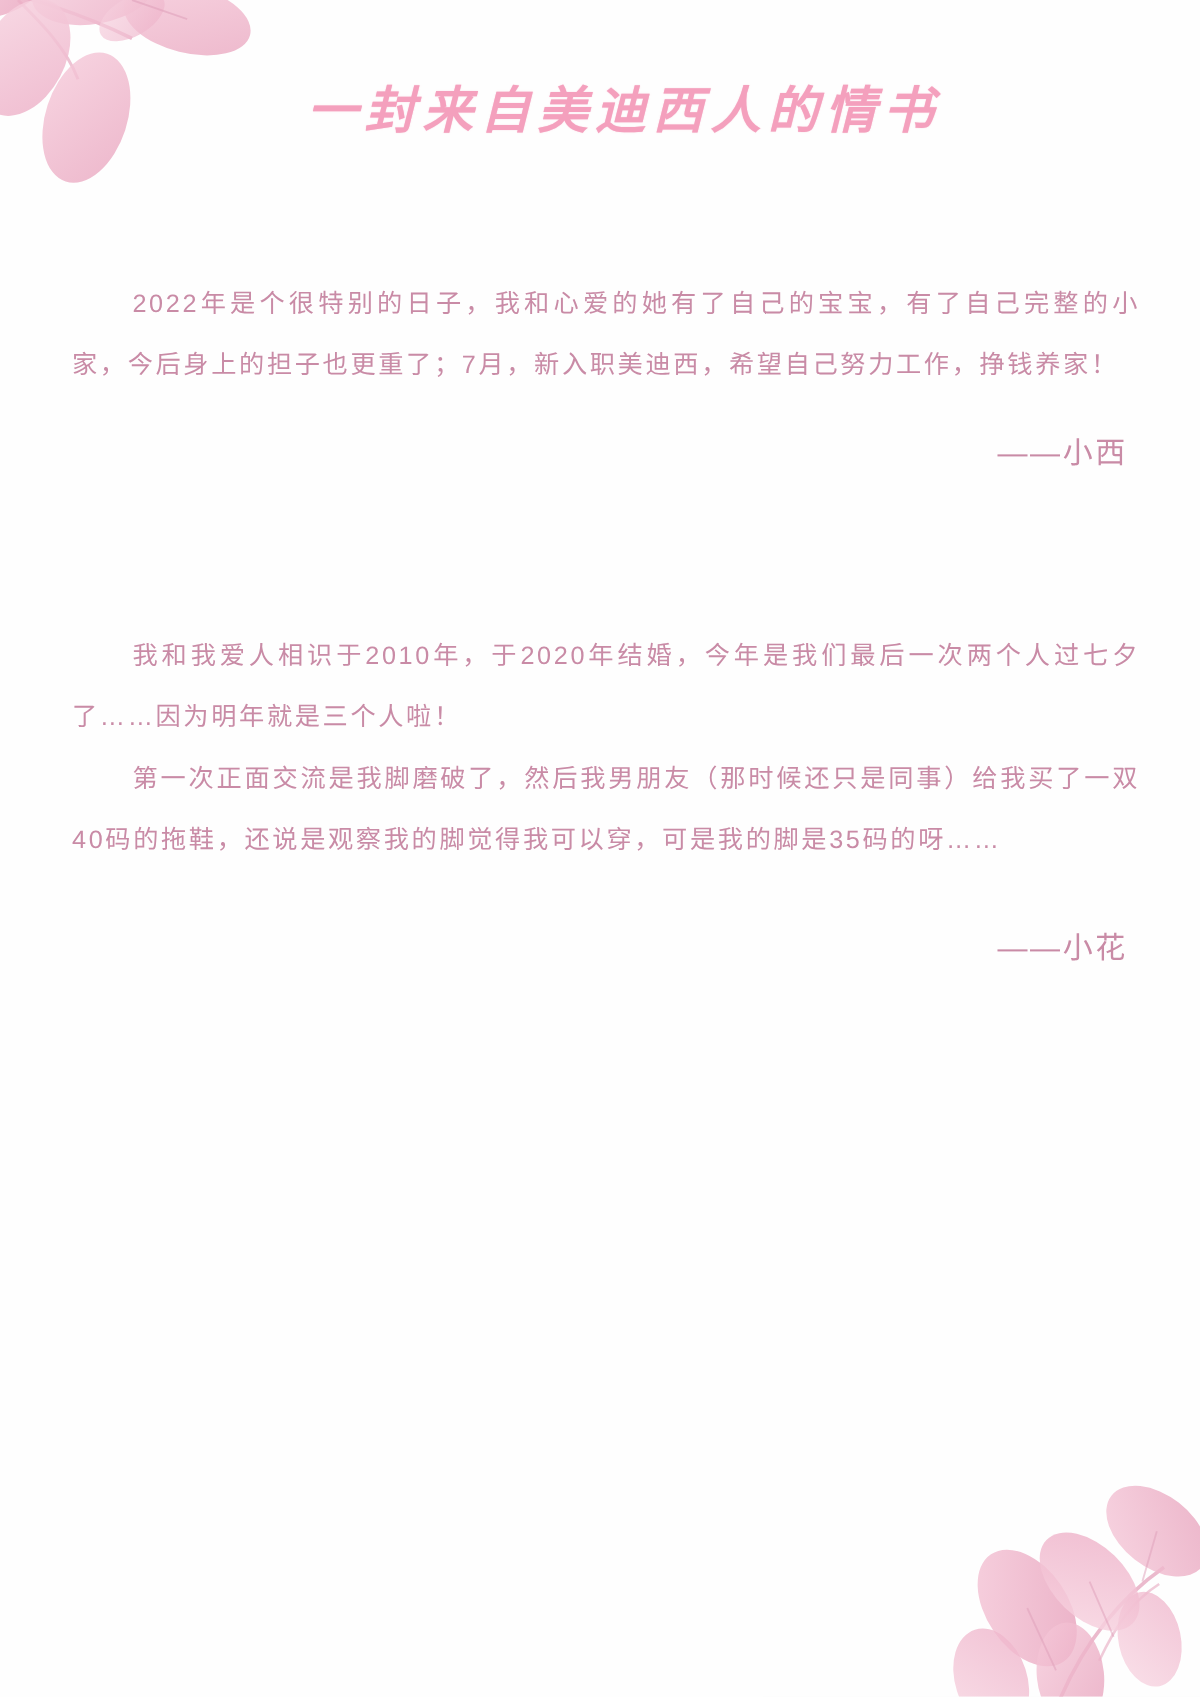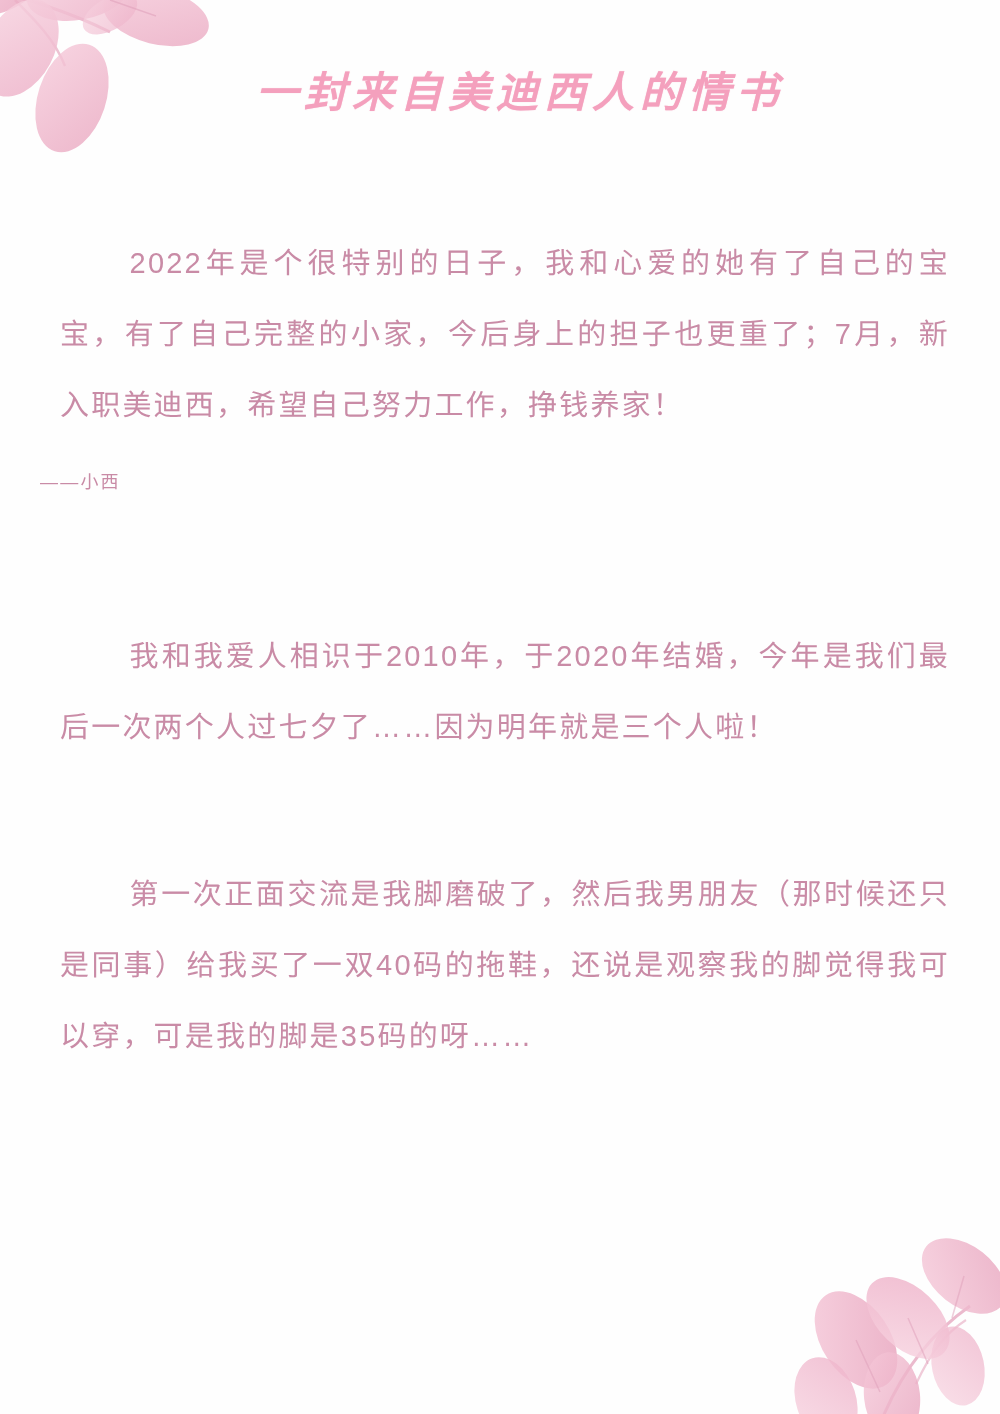--- a/index.html
+++ b/index.html
@@ -61,38 +61,37 @@
   }
 
   
   .content {
     position: absolute;
     top: 228px;
     left: 40px;
     width: 920px;
   }
   .letter {
-    margin-bottom: 96px;
   }
   .letter-body {
     color: #c98ba6;
-    font-size: 29px;
+    font-size: 21px;
     line-height: 2.45;
     letter-spacing: 2.2px;
     text-align: justify;
     text-indent: 2.4em;
     padding: 0 10px 0 20px;
     font-family: "Liberation Sans", sans-serif;
   }
   .letter-sign {
     margin-top: 26px;
     padding-right: 20px;
-    text-align: left;
+    text-align: right;
     color: #c98ba6;
-    font-size: 18px;
+    font-size: 25px;
     letter-spacing: 2.2px;
   }
   #letter-1 { margin-bottom: 128px; }
   #letter-2 { }
   #letter-3 .letter-sign { margin-top: 42px; }
 </style>
 </head>
 <body>
 
 <div class="page">
@@ -131,20 +130,21 @@
       <div class="letter-body">2022年是个很特别的日子，我和心爱的她有了自己的宝宝，有了自己完整的小家，今后身上的担子也更重了；7月，新入职美迪西，希望自己努力工作，挣钱养家！</div>
       <div class="letter-sign">——小西</div>
     </div>
 
     <div class="letter" id="letter-2">
       <div class="letter-body">我和我爱人相识于2010年，于2020年结婚，今年是我们最后一次两个人过七夕了……因为明年就是三个人啦！</div>
     </div>
 
     <div class="letter" id="letter-3">
       <div class="letter-body">第一次正面交流是我脚磨破了，然后我男朋友（那时候还只是同事）给我买了一双40码的拖鞋，还说是观察我的脚觉得我可以穿，可是我的脚是35码的呀……</div>
+      <div class="letter-sign">——小花</div>
     </div>
 
   </div>
 
   <div class="leaf-cluster leaf-bottom">
     <svg viewBox="0 0 280 220" width="280" height="220" xmlns="http://www.w3.org/2000/svg">
       <defs>
         <linearGradient id="lg3" x1="0" y1="0" x2="1" y2="1">
           <stop offset="0%" stop-color="#f6cada"></stop>
           <stop offset="100%" stop-color="#e7a2bc"></stop>

